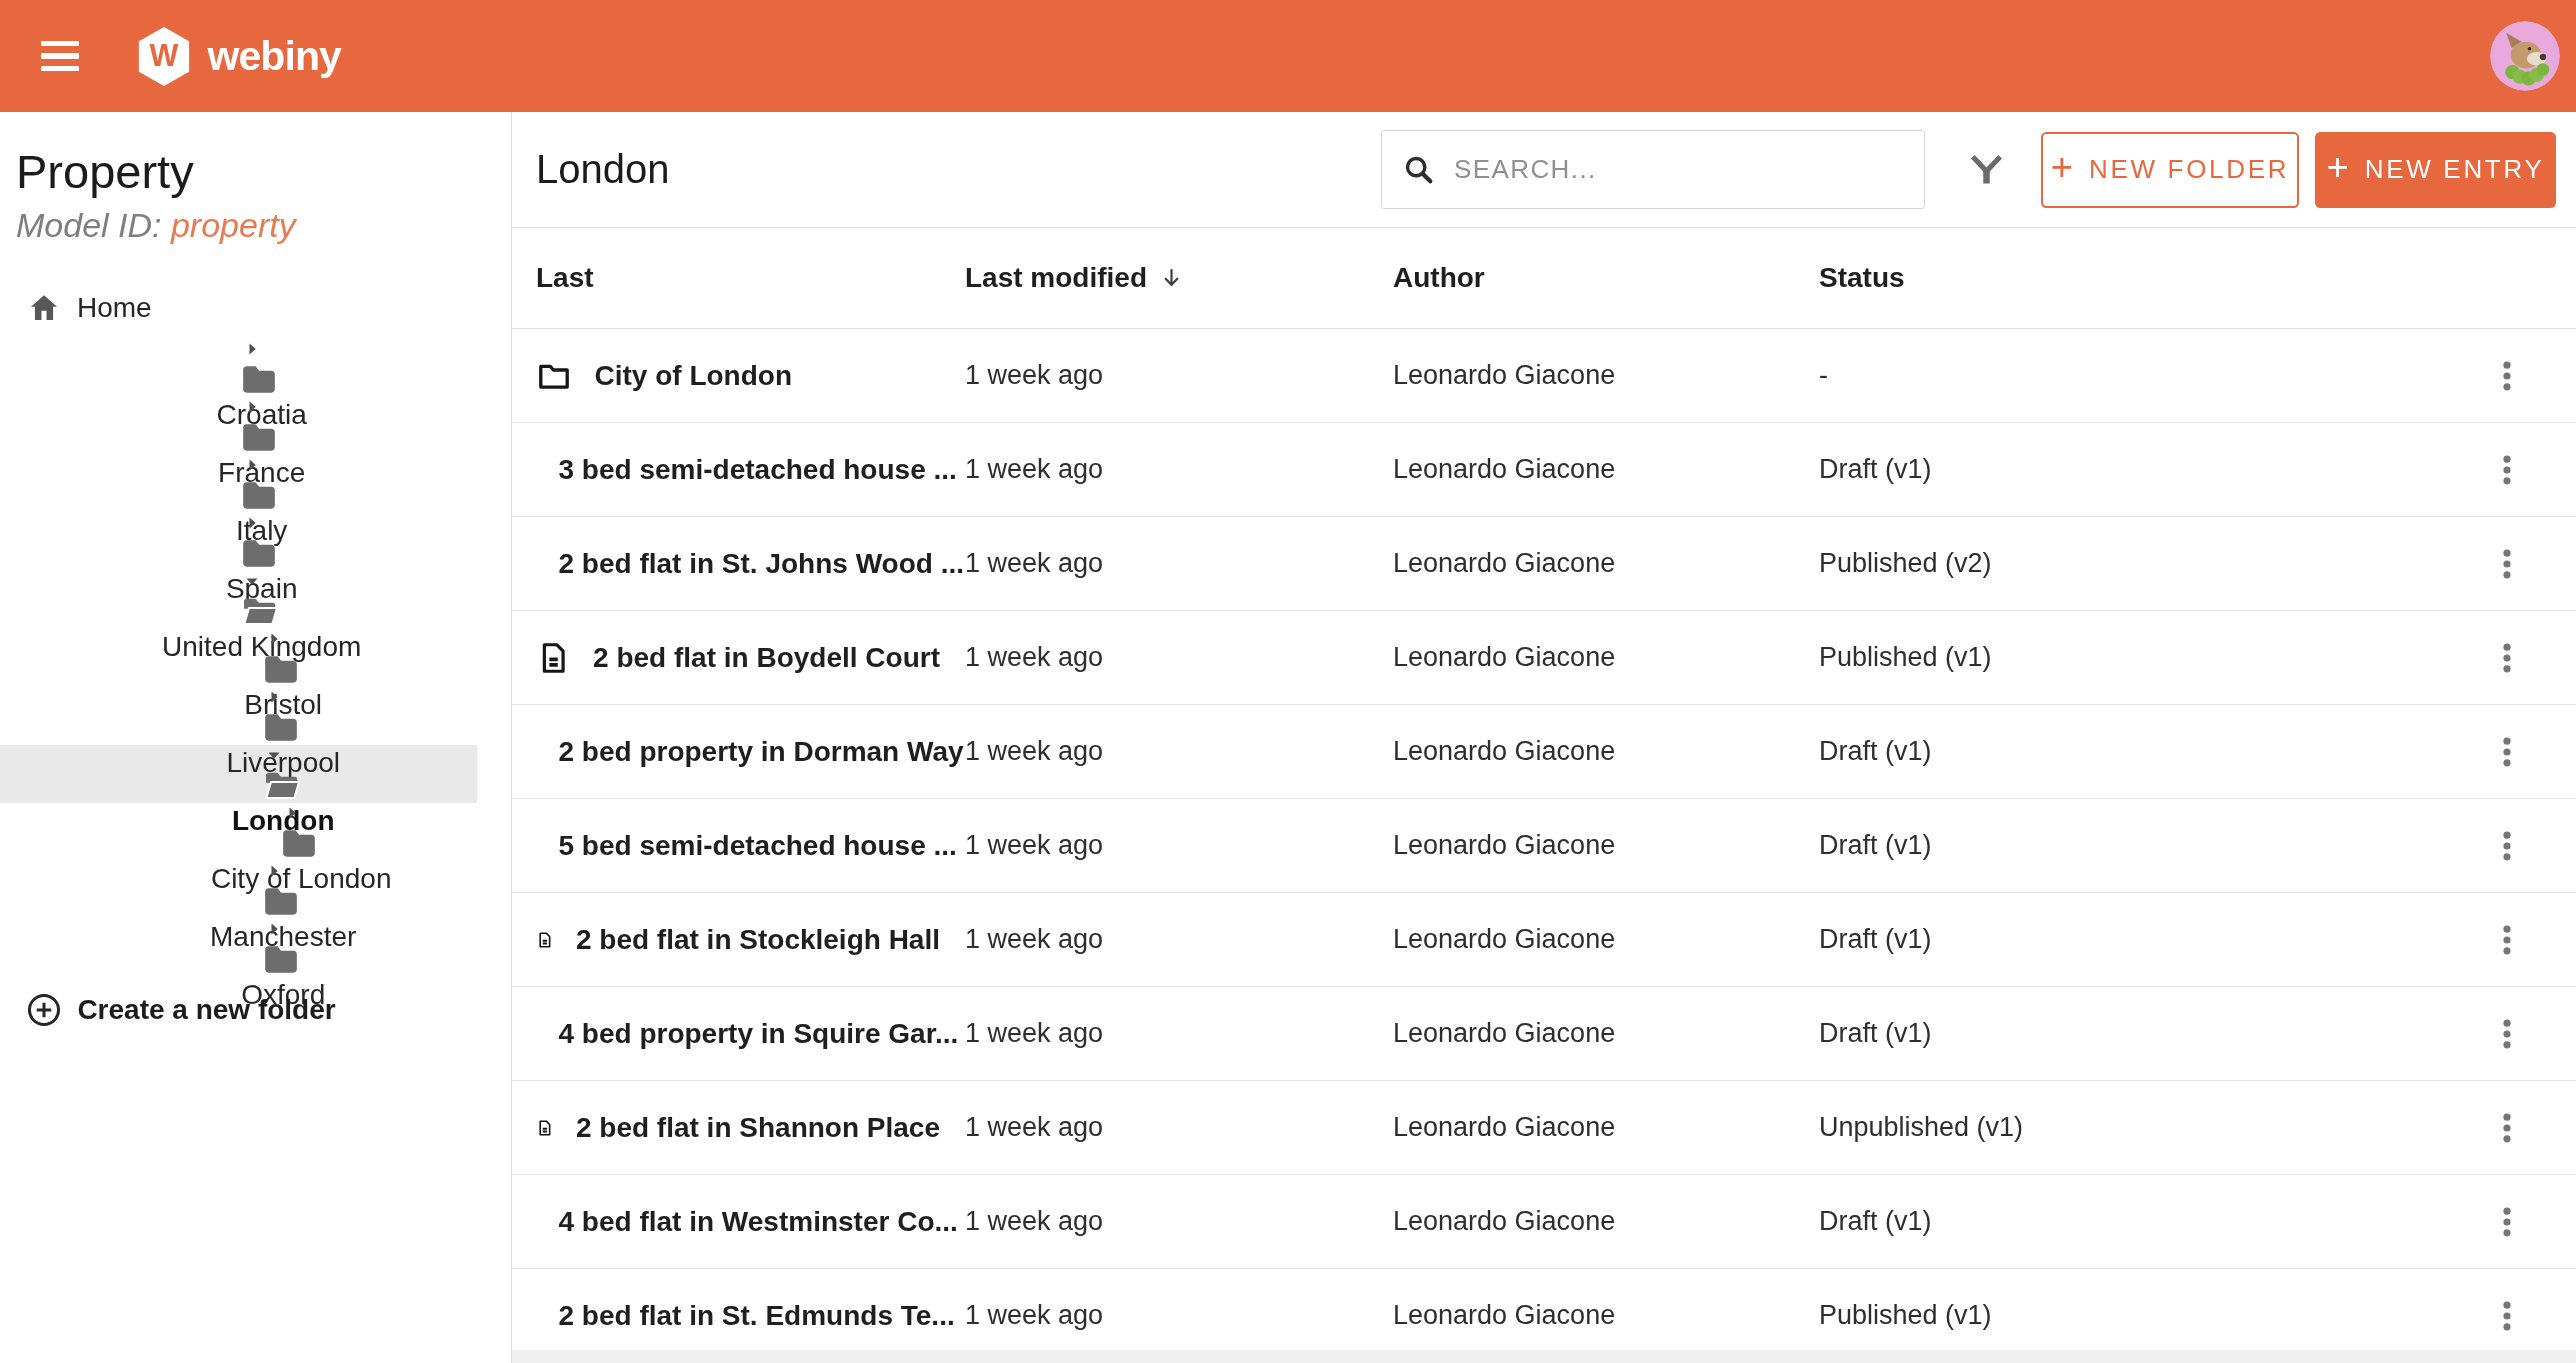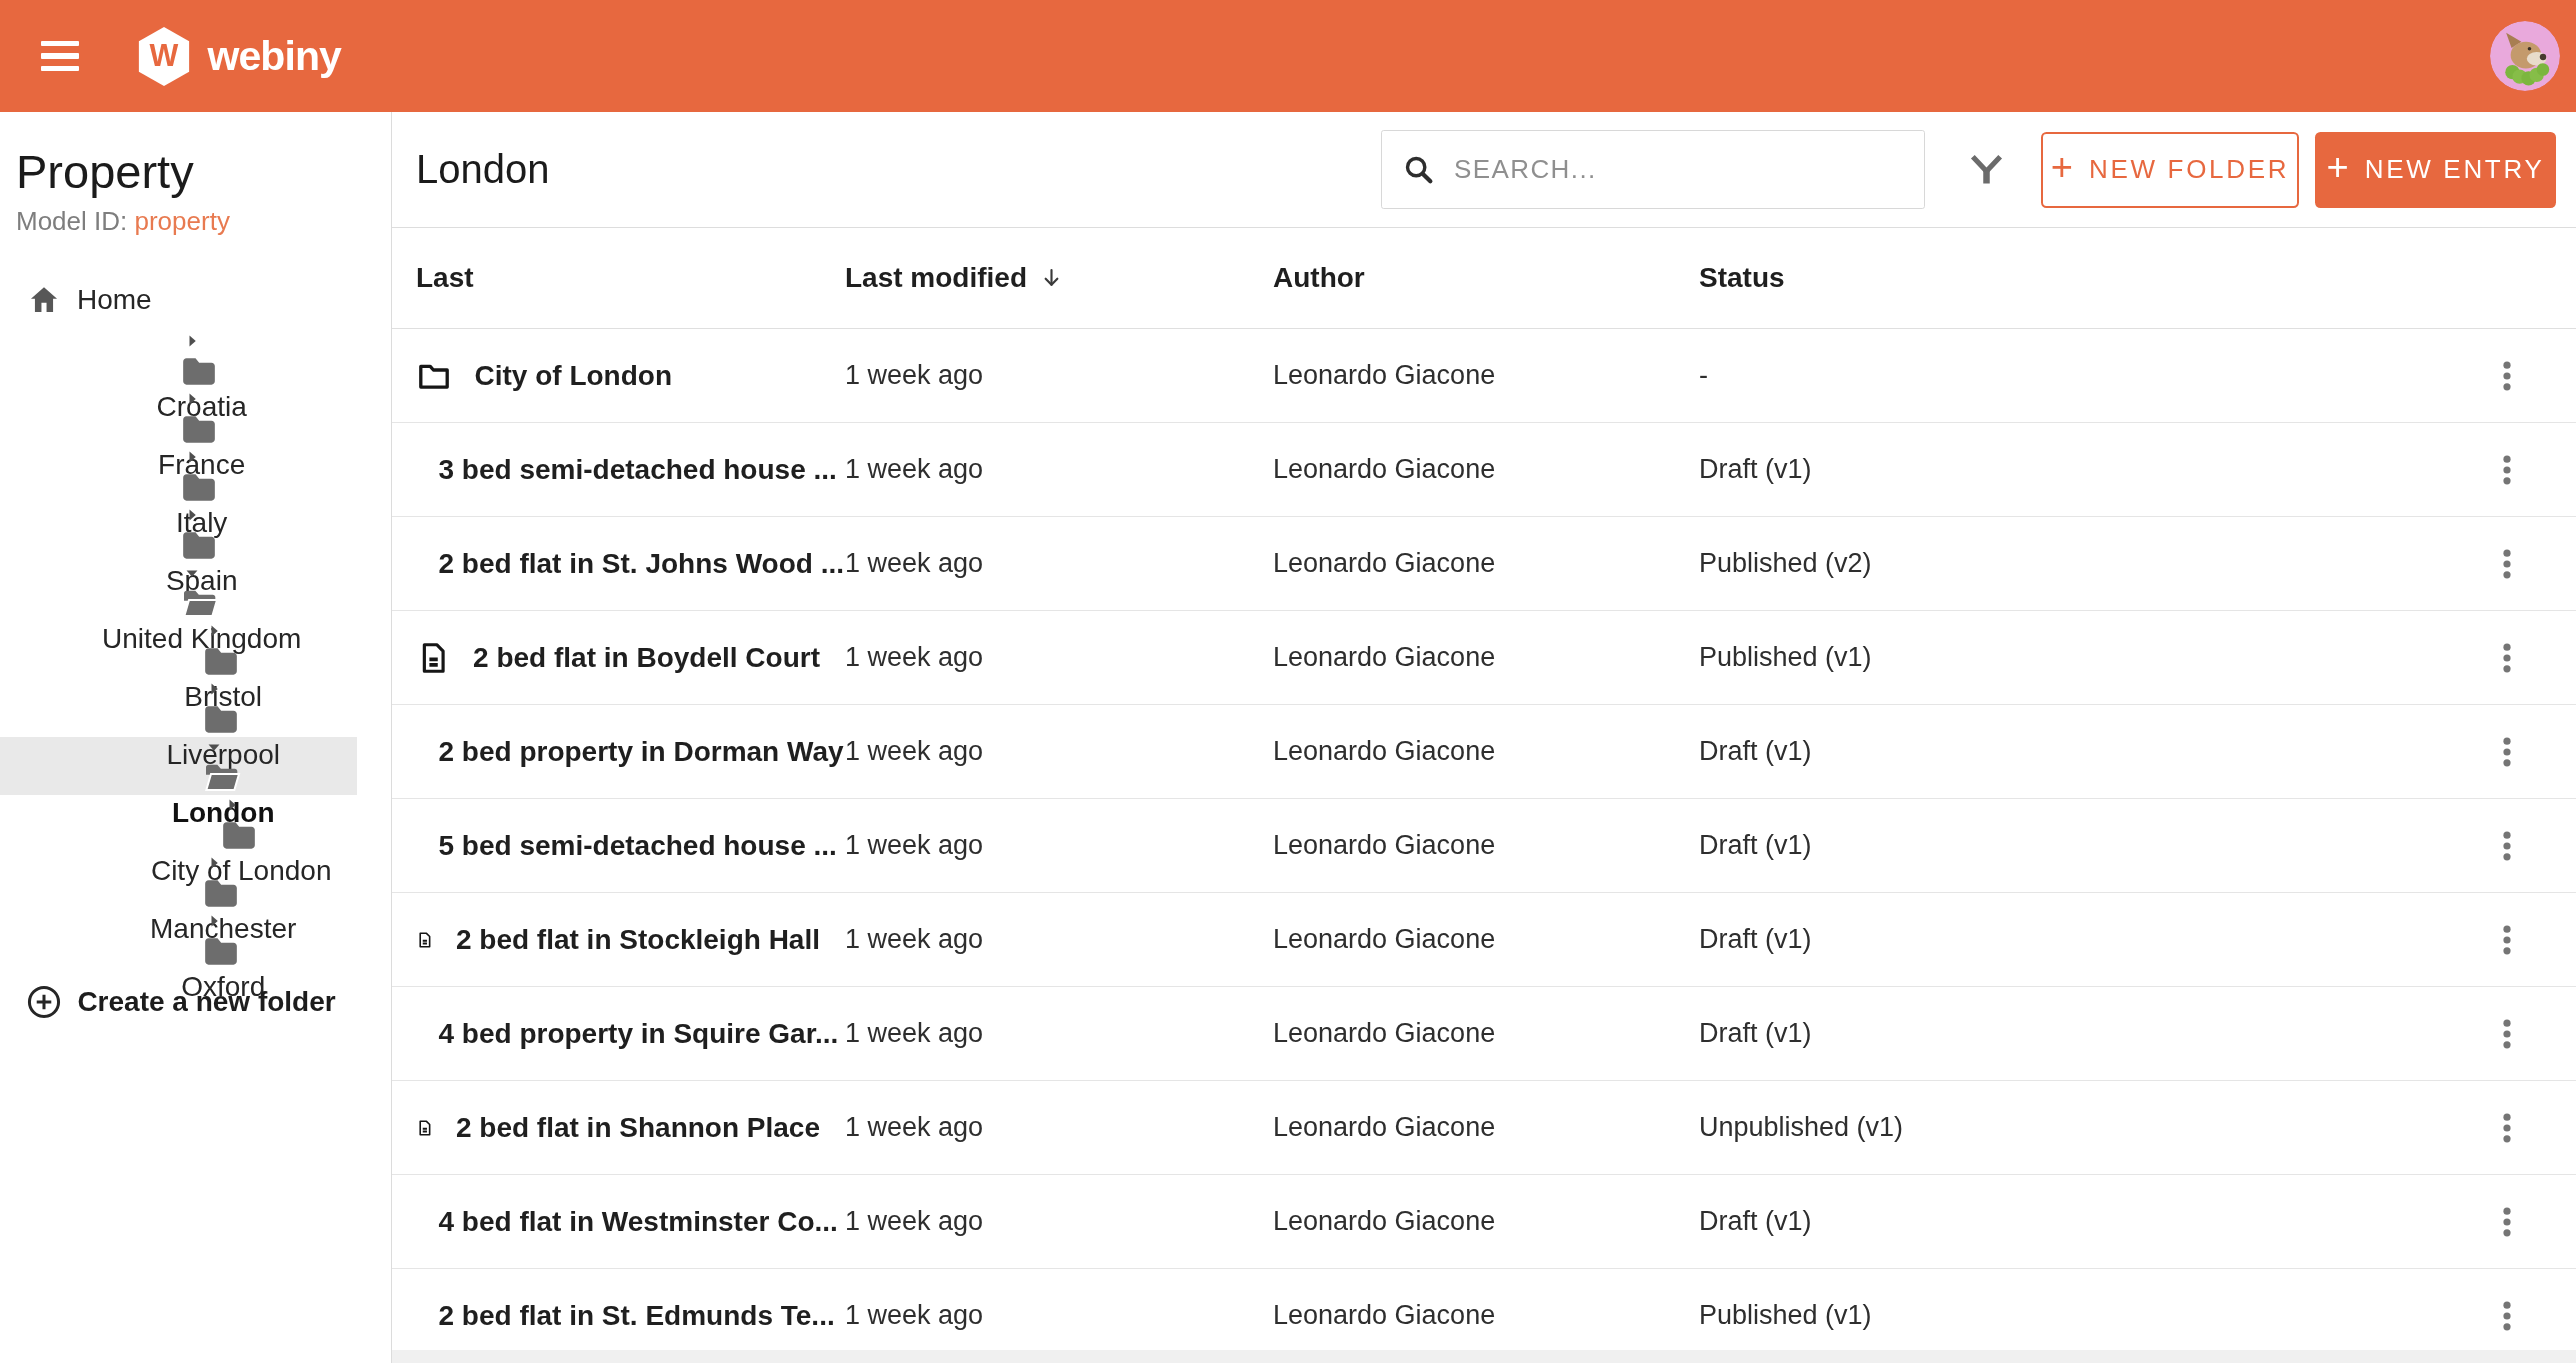--- a/index.html
+++ b/index.html
@@ -12,25 +12,25 @@
   
   .topbar { height:112px; background:#E7683F; display:flex; align-items:center; }
   .hamburger { margin-left:41px; width:38px; display:flex; flex-direction:column; gap:7.2px; cursor:pointer; }
   .hamburger i { display:block; height:5.4px; background:#fff; border-radius:0.9px; }
   .brand { display:flex; align-items:center; margin-left:56px; gap:14.4px; }
   .wordmark { color:#fff; font-size:41px; font-weight:700; letter-spacing:-0.9px; }
   .spacer { flex:1; }
   .avatar { width:70px; height:70px; border-radius:50%; overflow:hidden; margin-right:16px; cursor:pointer; flex:none; }
   
   .content { display:flex; height:1252px; }
-  .sidebar { width:392px; flex:none; border-right:1.8px solid #DCDCDC; padding-top:34px; position:relative; background:#fff; }
+  .sidebar { width:512px; flex:none; border-right:1.8px solid #DCDCDC; padding-top:34px; position:relative; background:#fff; }
   .main { flex:1; position:relative; overflow:hidden; background:#fff; }
   
   .sb-title { font-size:47px; color:#1b1b1b; padding-left:16px; line-height:1.12; font-weight:400; }
-  .sb-model { font-size:26px; color:#7e7e7e; padding-left:16px; margin-top:7.2px; }
+  .sb-model { font-size:34px; color:#7e7e7e; padding-left:16px; margin-top:7.2px;font-style:italic; }
   .model-link { color:#E87A50; text-decoration:none; cursor:pointer; }
   .home-row { margin-top:34px; height:58px; display:flex; align-items:center; padding-left:27px; gap:16px; font-size:28px; color:#262626; cursor:pointer; }
   .tree { margin-top:1.8px; }
   .tree-row { height:58px; display:flex; align-items:center; margin-right:34px; cursor:pointer;flex-direction:column; }
   .lvl1 { padding-left:32px; }
   .lvl2 { padding-left:75px; }
   .lvl3 { padding-left:111px; }
   .caret { width:25px; display:flex; align-items:center; }
   .ficon { margin-left:9px; display:flex; align-items:center; }
   .tlabel { margin-left:14.4px; font-size:28px; color:#262626; white-space:nowrap; }

